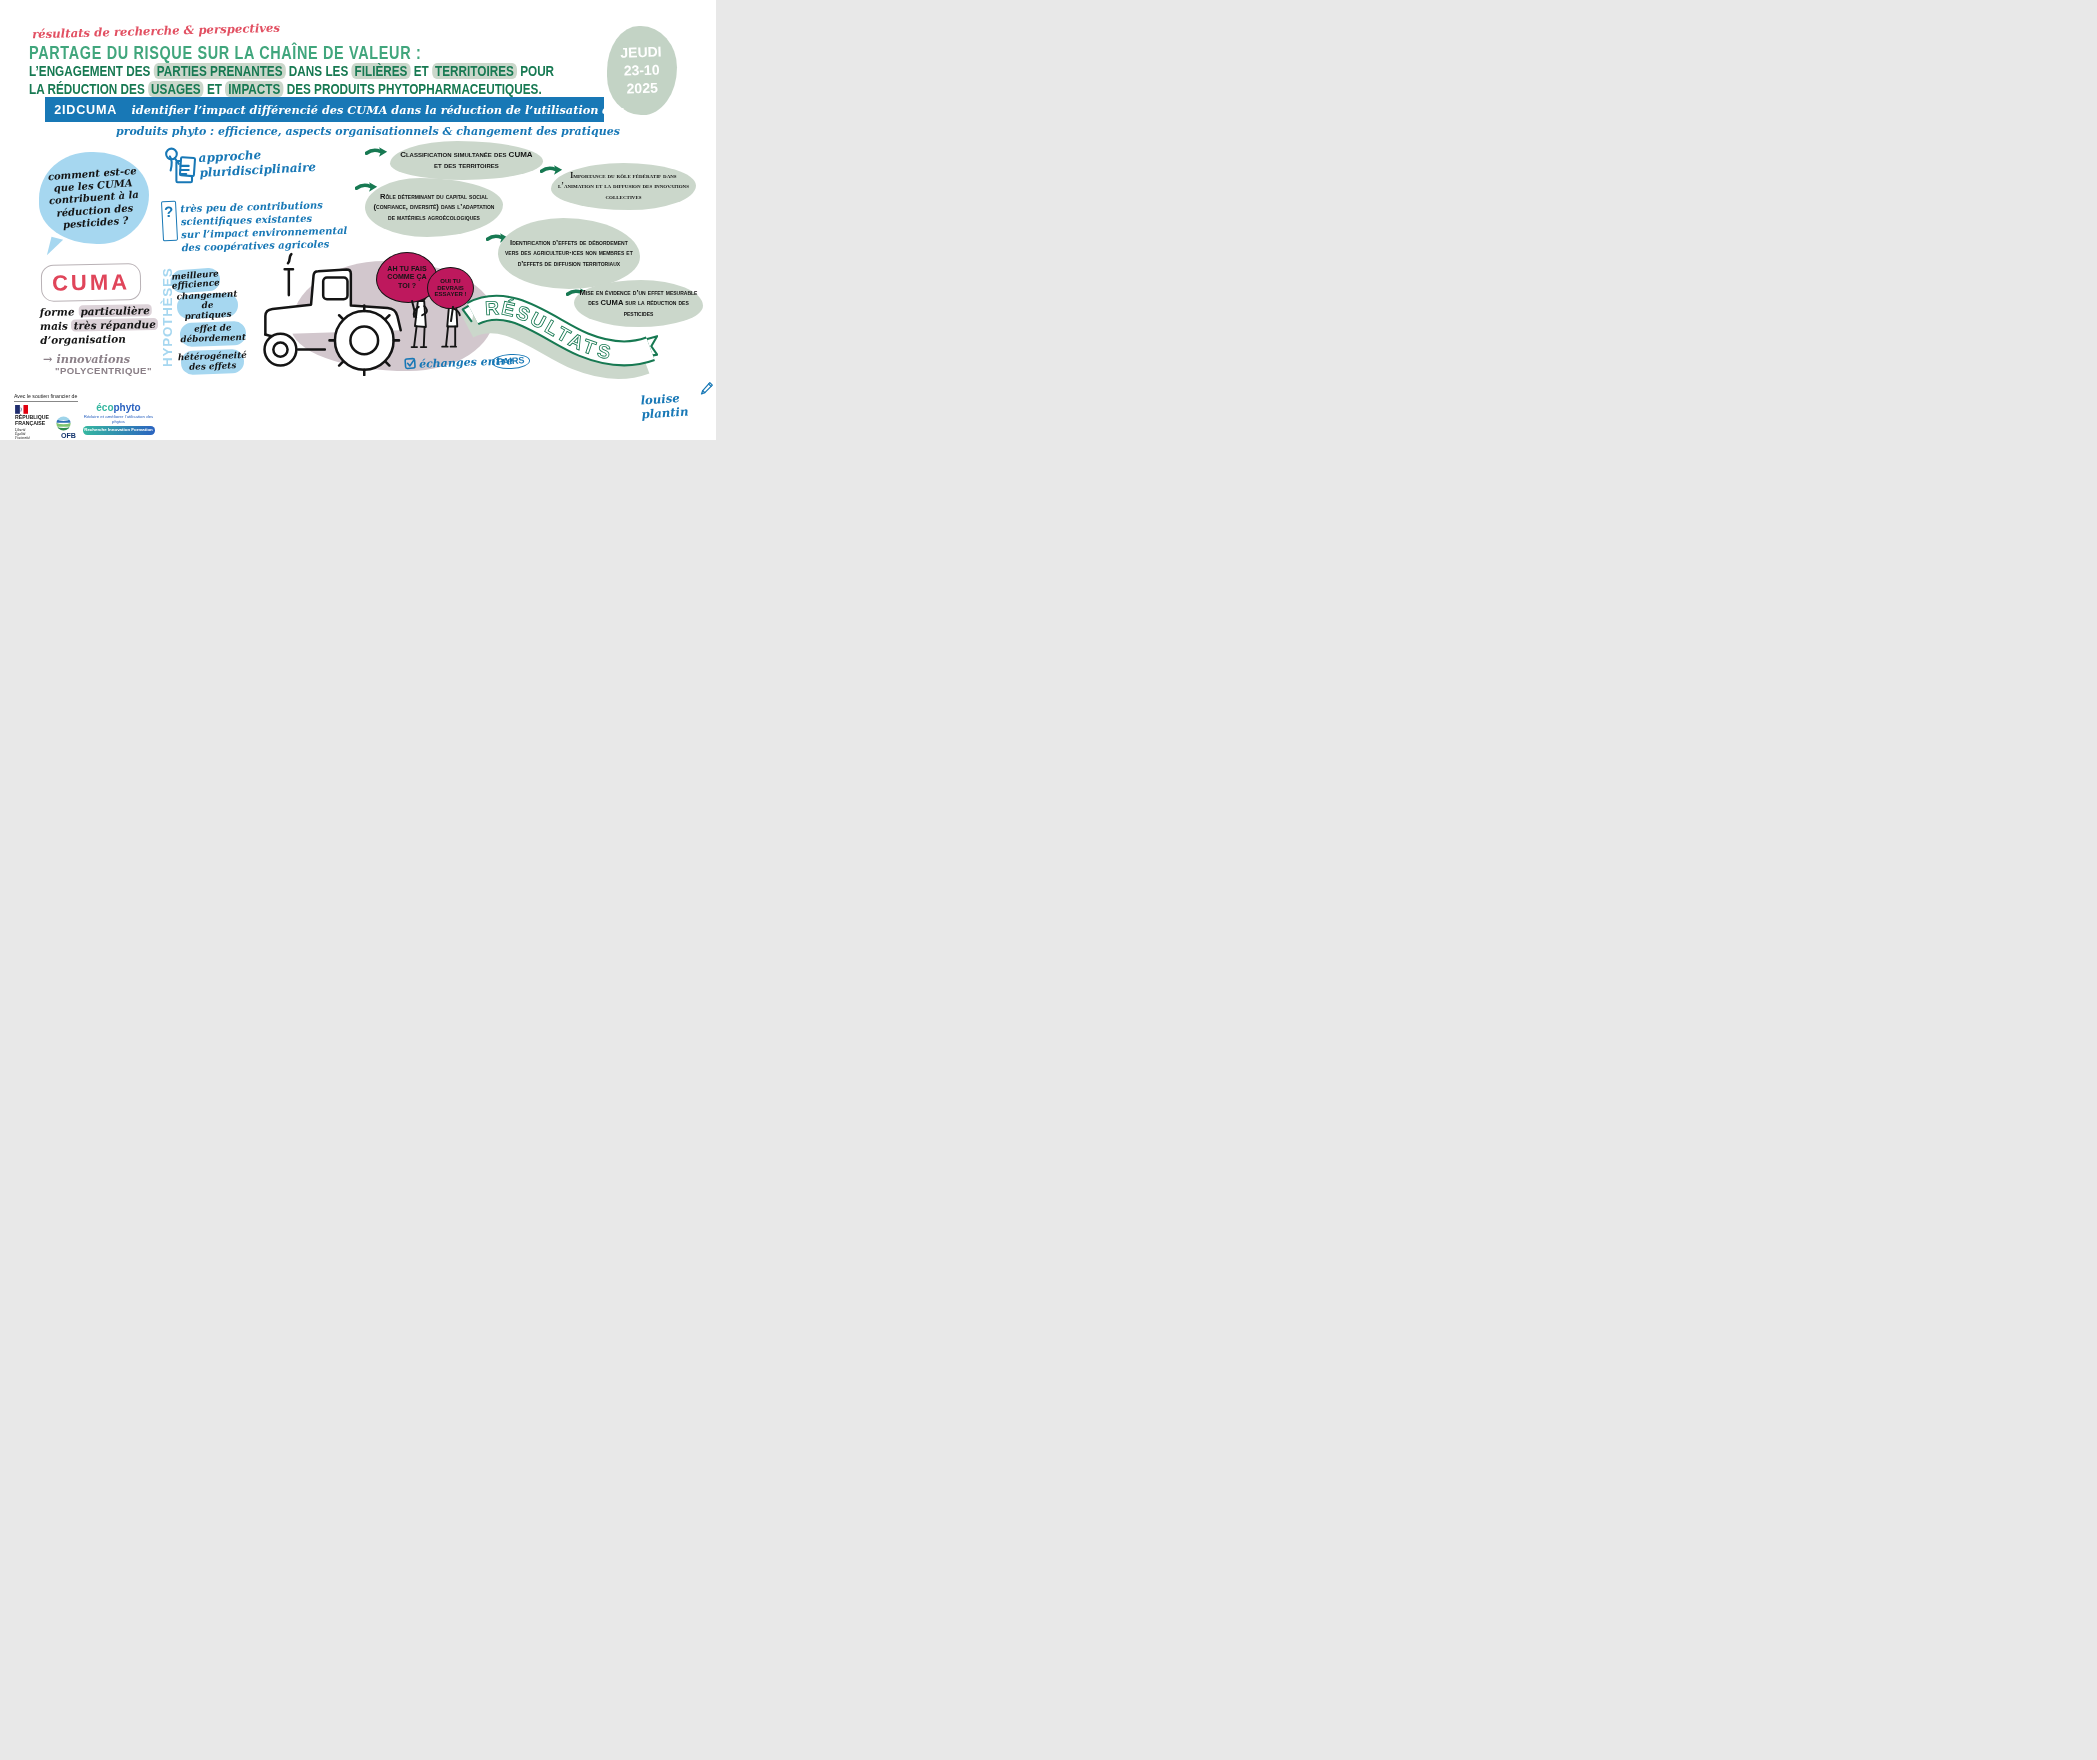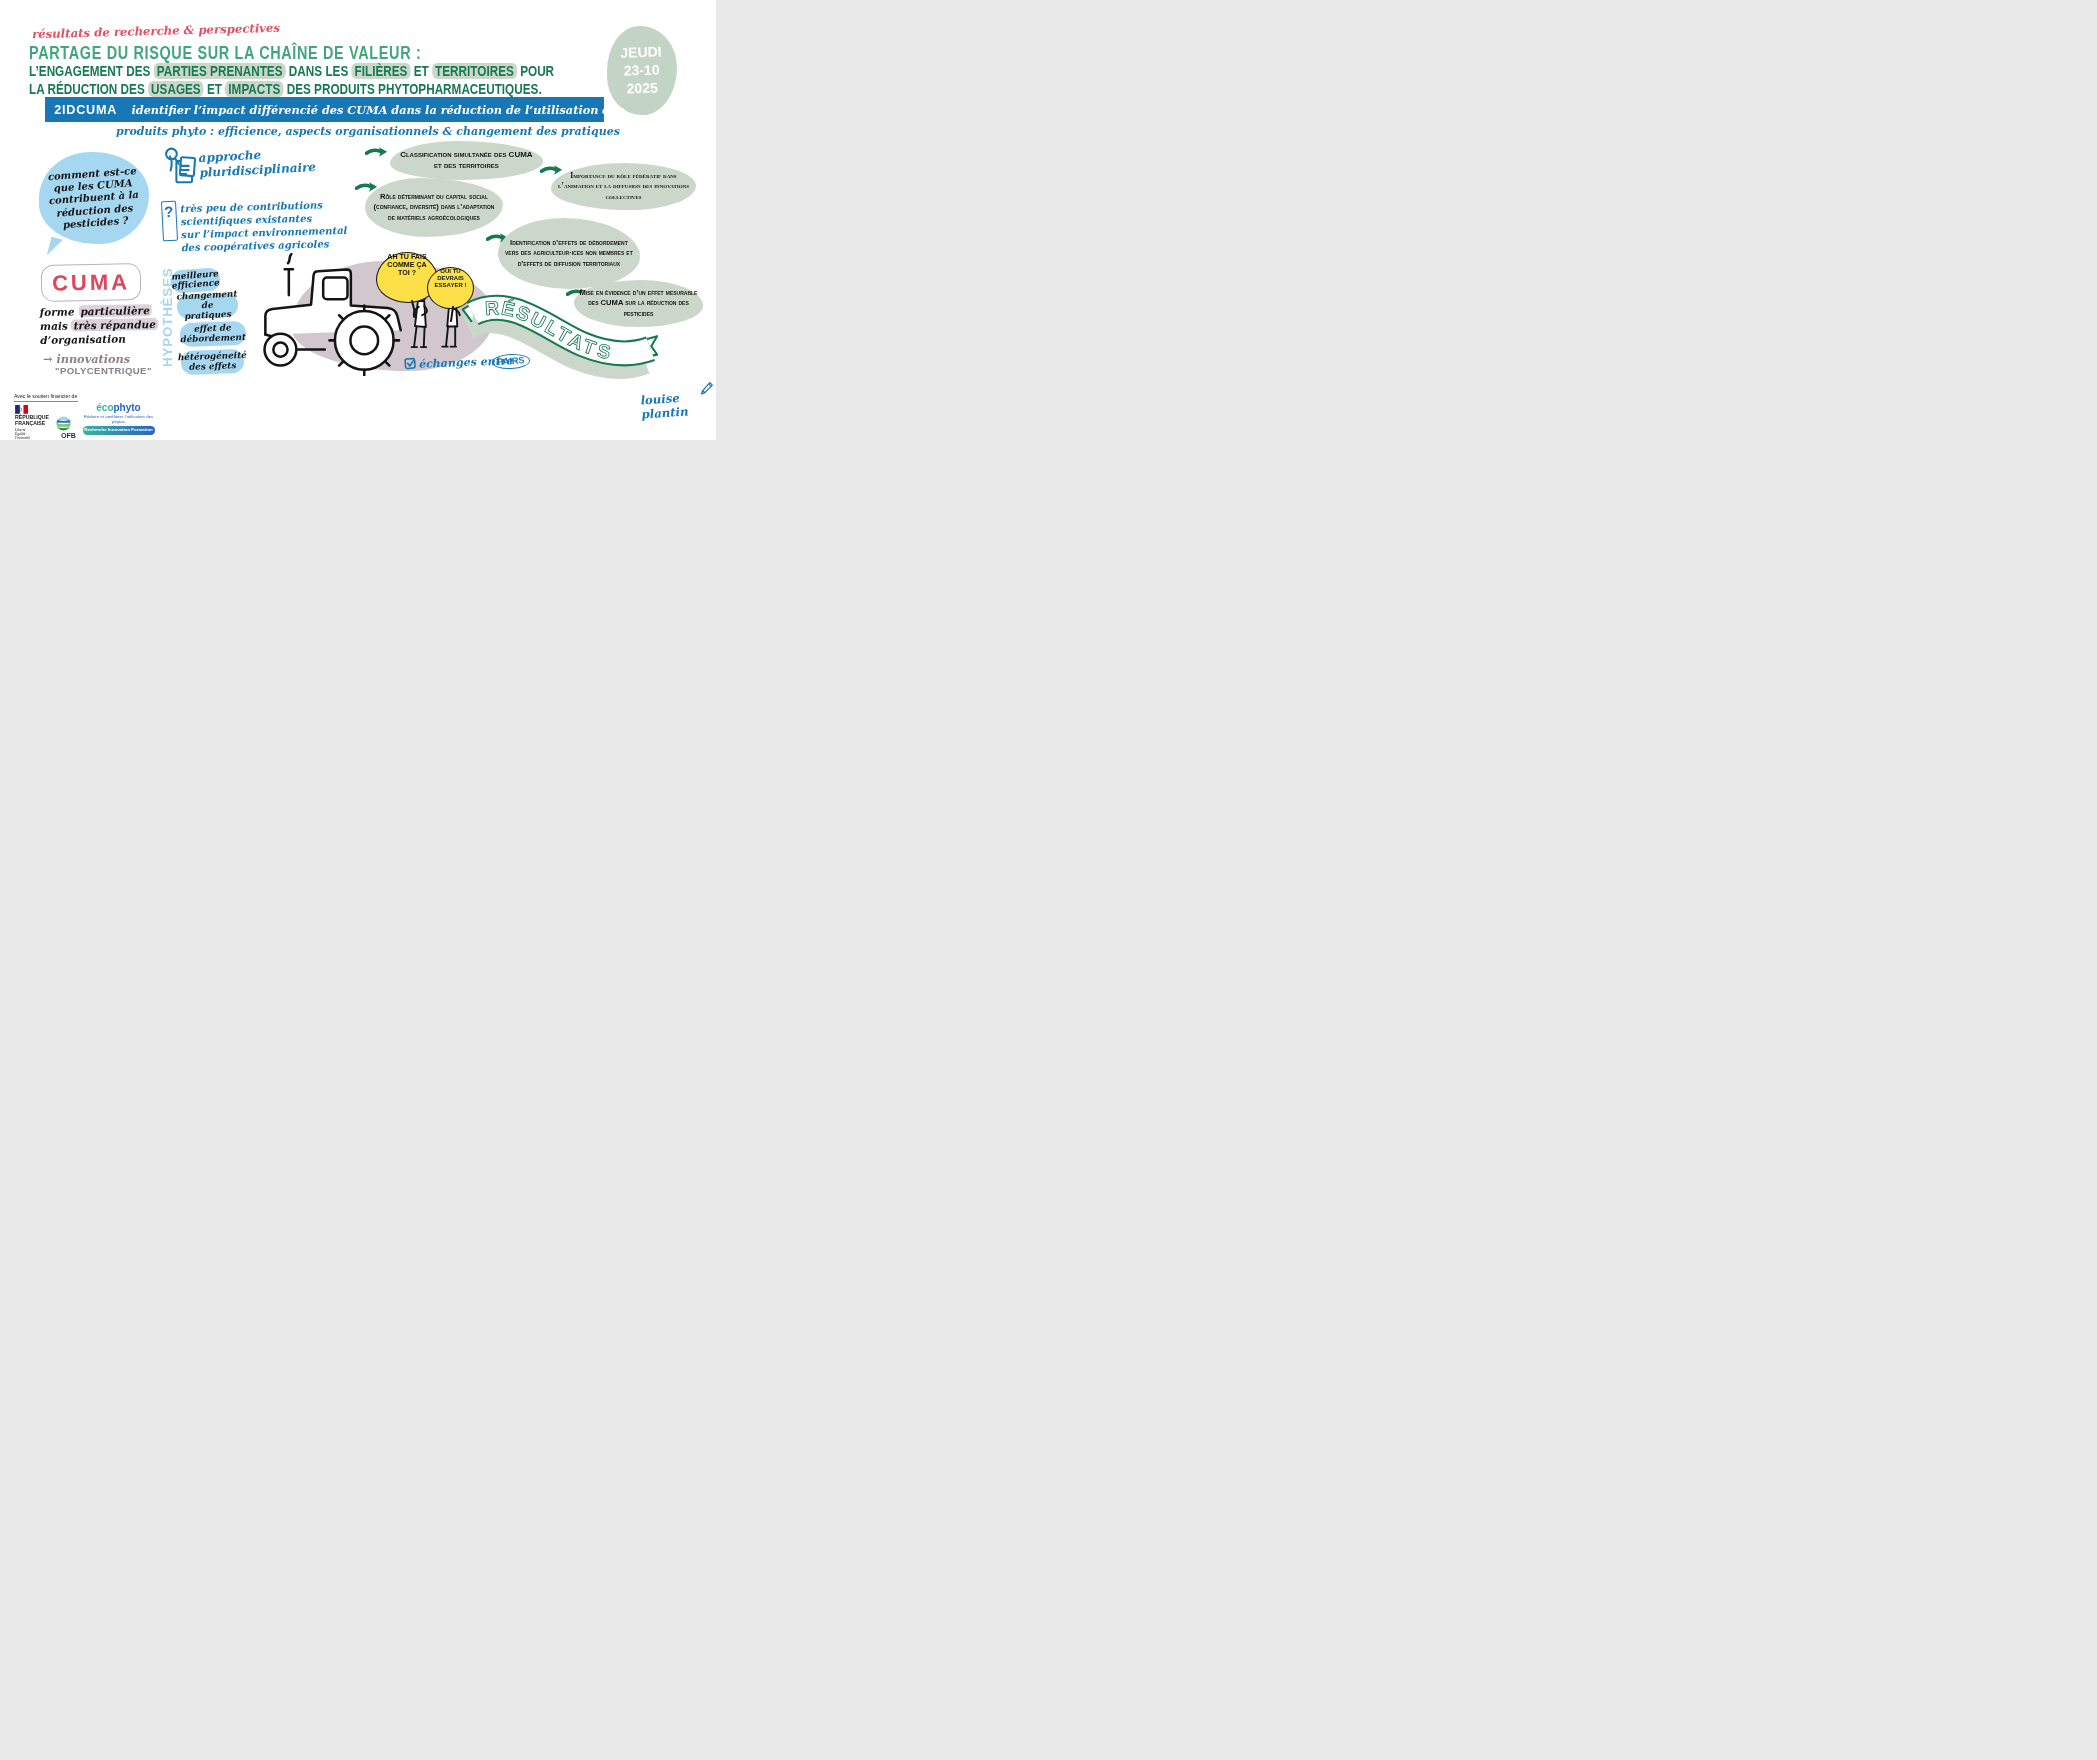--- a/index.html
+++ b/index.html
@@ -7,21 +7,21 @@
          font-family:"Liberation Sans",sans-serif;color:#141414;}
   .abs{position:absolute;}
   .script{font-family:"DejaVu Serif",serif;font-style:italic;}
   .hl{background:#cbd7cb;border-radius:5.9px;padding:0.4px 3.8px;box-decoration-break:clone;-webkit-box-decoration-break:clone;}
   .hl-mauve{background:#dcd2d8;border-radius:4.2px;padding:0 2.1px;box-decoration-break:clone;-webkit-box-decoration-break:clone;}
   .headline{font-weight:700;transform-origin:left top;white-space:nowrap;}
   .blob{background:#cbd7cb;display:flex;align-items:center;justify-content:center;text-align:center;}
   .blob-text{font-weight:700;font-variant:small-caps;line-height:1.35;}
   .hypo{background:#a6d7f0;color:#141414;font-weight:700;display:flex;align-items:center;justify-content:center;
         text-align:center;line-height:1.12;}
-  .bubble{background:#fde047;border:1.7px solid #141414;display:flex;justify-content:center;
+  .bubble{background:#be185d;border:1.7px solid #141414;display:flex;align-items:center;justify-content:center;
           text-align:center;font-weight:700;line-height:1.15;}
   .arrow-svg{display:block;}
 </style>
 </head>
 <body>
 
 <div id="board">
 
   <div class="abs script" style="left:32px;top:23.5px;font-size:11.7px;font-weight:700;color:#e25062;transform:rotate(-1.5deg);">résultats de recherche &amp; perspectives</div>
 

